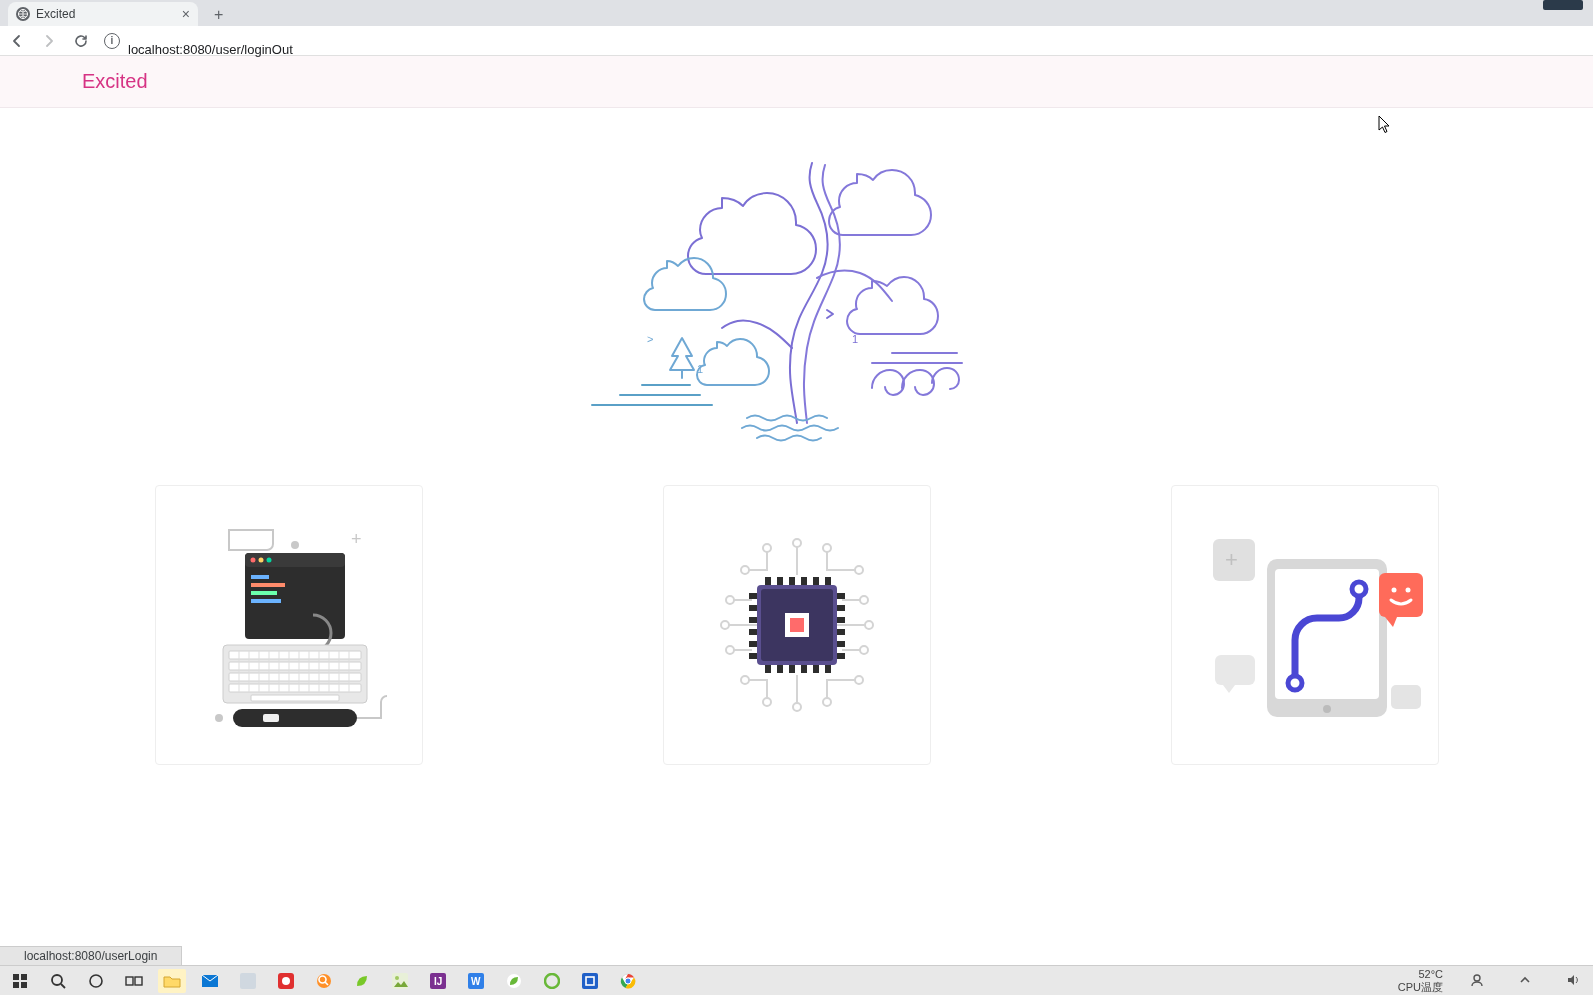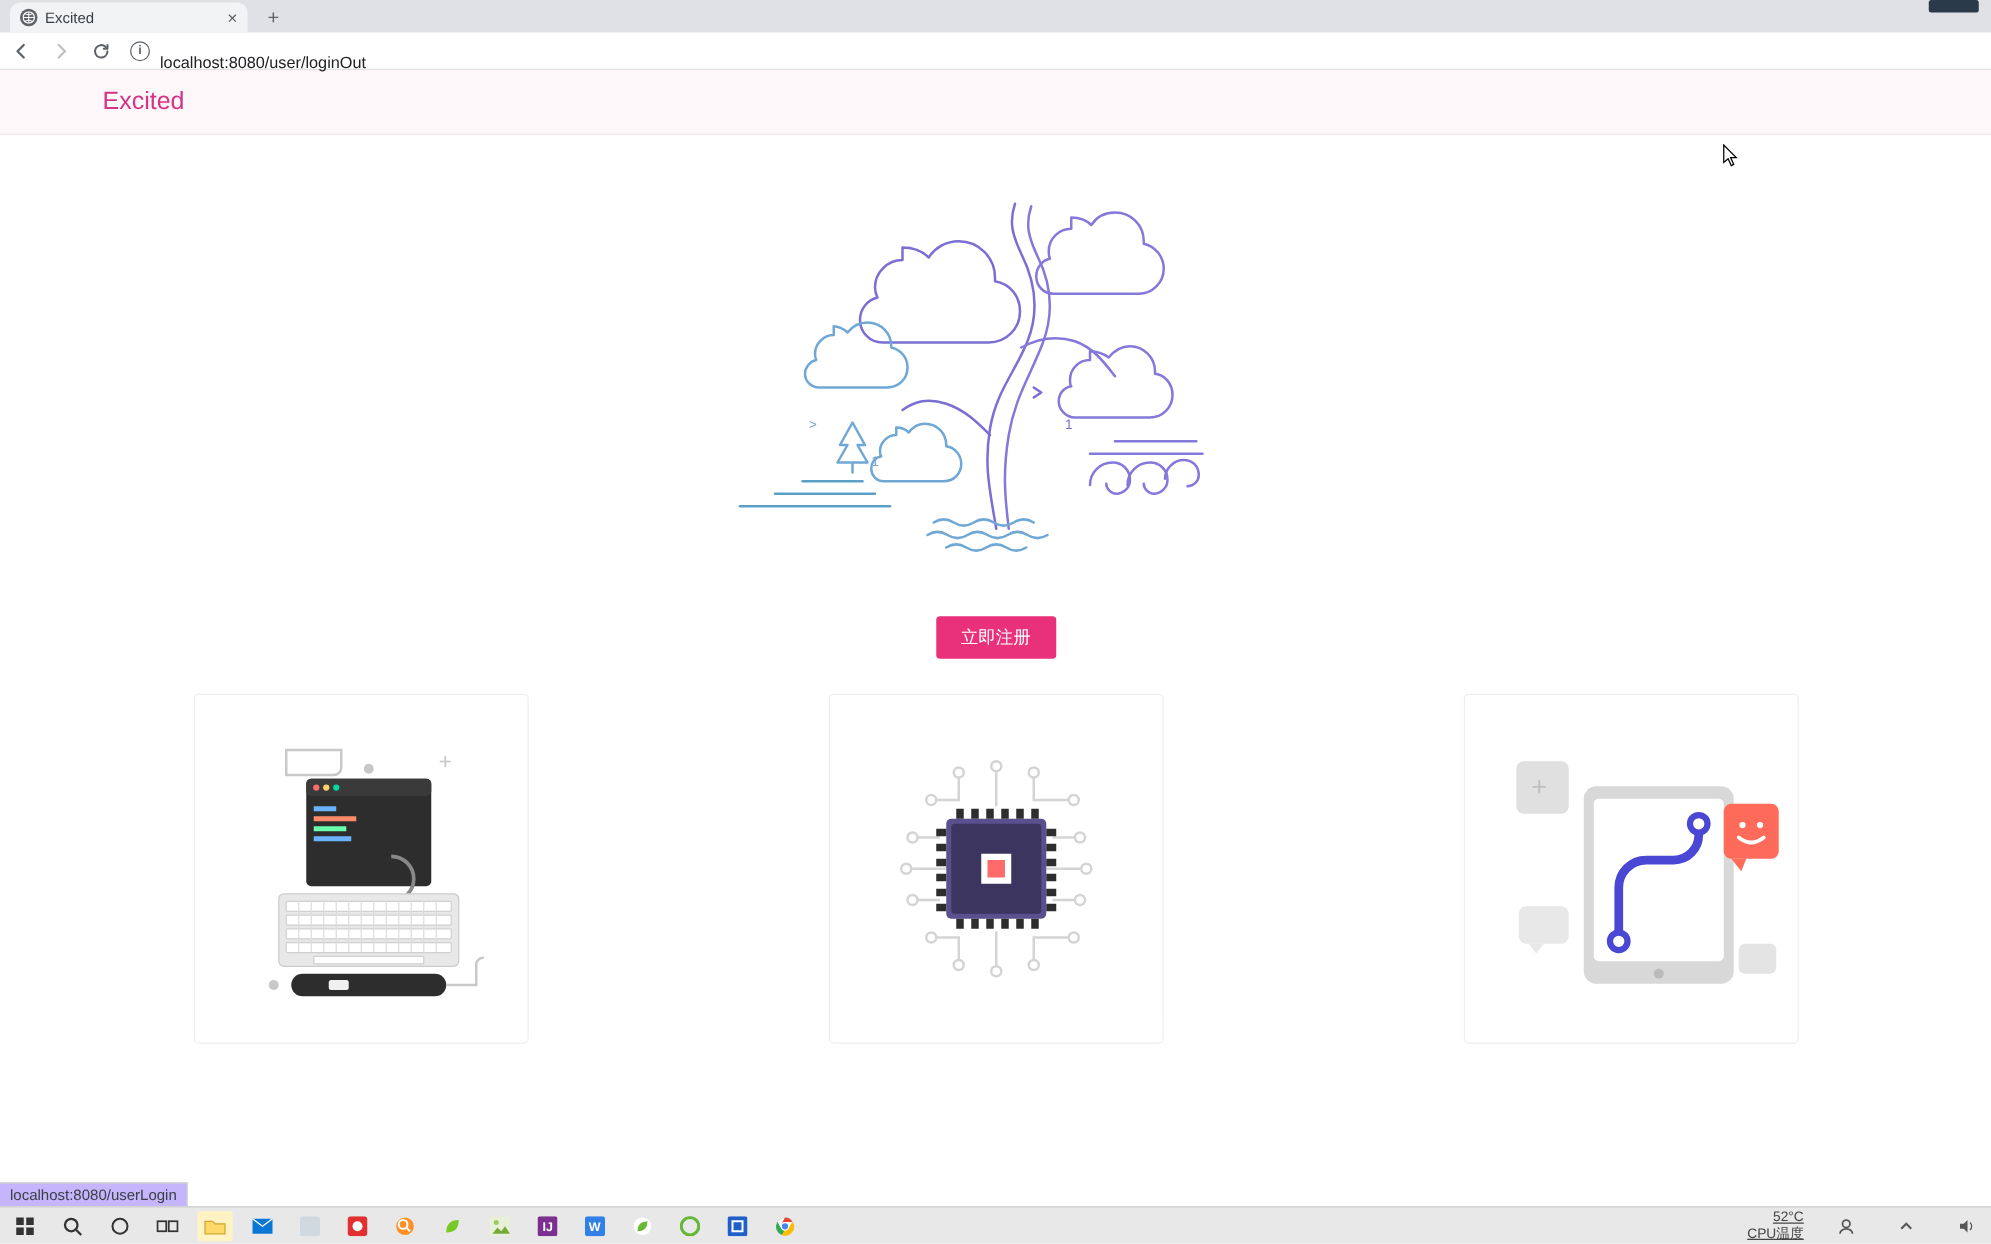--- a/index.html
+++ b/index.html
@@ -166,25 +166,25 @@
     }
     .card-illustration {
       width: 200px;
       height: 220px;
     }
     
     .status-link {
       position: absolute;
       left: 0;
       bottom: 30px;
-      background: #c4b5fd;
+      background: #e5e5e5;
       border: 1px solid #ccc;
       border-left: none;
       border-bottom: none;
-      padding: 2px 8px;
+      padding: 2px 24px;
       font-size: 12px;
       color: #3c4043;
     }
     
     .taskbar {
       position: absolute;
       bottom: 0;
       left: 0;
       right: 0;
       height: 30px;
@@ -203,25 +203,24 @@
       justify-content: center;
       cursor: pointer;
       border-radius: 2px;
     }
     .tb-start {
       font-size: 14px;
     }
     .tb-tray {
       margin-left: auto;
       display: flex;
-      align-items: flex-end;
+      align-items: flex-start;
       gap: 20px;
       font-size: 11px;
       color: #444;
-      text-decoration: underline;
     }
     .tray-temp {
       text-align: right;
       line-height: 1.1;
     }
     
     .cursor {
       position: absolute;
       left: 1378px;
       top: 115px;
@@ -305,23 +304,20 @@
         <path d="M195 315 q8-5 16 0 t16 0 t16 0 t16 0" stroke="#6fa8d4"></path>
 
         <path d="M120 215 l-10 18 h6 l-8 14 h24 l-8-14 h6 z M120 247 v8" stroke="#6fa8d4"></path>
 
         <path d="M265 195 l6-4 l-6-4" stroke="#7b6fd4"></path>
         <text x="135" y="250" font-size="11" fill="#6fa8d4">1</text>
         <text x="290" y="220" font-size="11" fill="#7b6fd4">1</text>
         <text x="85" y="220" font-size="11" fill="#6fa8d4">&gt;</text>
       </g>
     </svg>
-  </div>
-  <div>
-    <button class="register-btn">立即注册</button>
   </div>
 </div>
 
 <div class="cards-row">
   <div class="card">
     <div class="card-illustration">
       <svg viewBox="0 0 200 220" width="200" height="220">
 
         <text x="162" y="30" font-size="18" fill="#c8c8c8">+</text>
         <circle cx="106" cy="30" r="4" fill="#c8c8c8"></circle>

